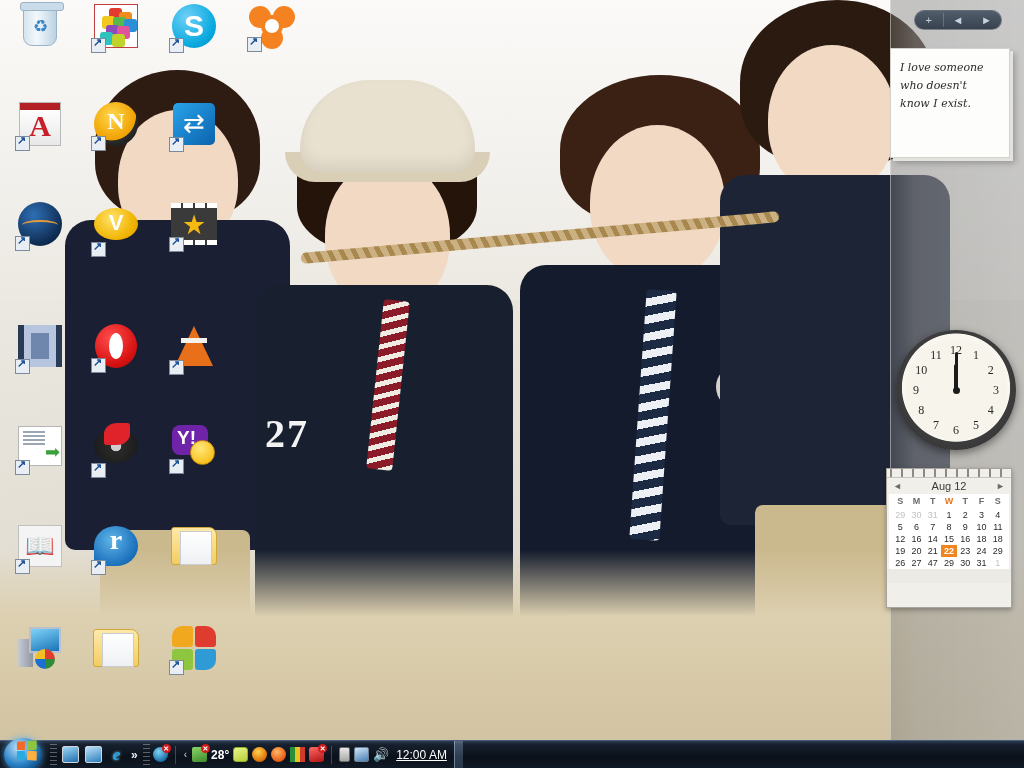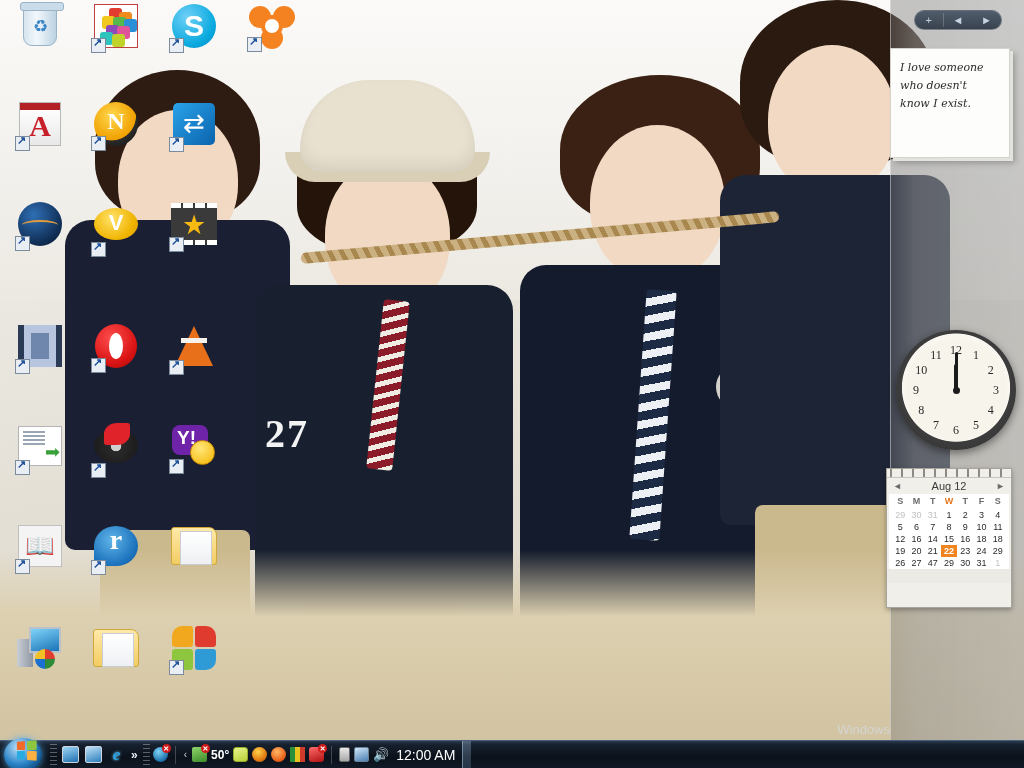--- a/index.html
+++ b/index.html
@@ -533,21 +533,21 @@
     display: flex; align-items: center; gap: 4px; padding-right: 7px;
   }
   .tray-ic { width: 15px; height: 15px; position: relative; }
   .err-badge {
     position: absolute; right: -3px; top: -3px; width: 9px; height: 9px;
     border-radius: 50%; background: #d01b1b; color: #fff;
     font-size: 7px; line-height: 9px; text-align: center; font-weight: bold;
   }
   .tray-chev { color: #cfd8e2; font-size: 10px; padding: 0 1px; }
   #tray-temp { color: #fff; font-size: 12px; font-weight: bold; }
-  #tray-clock { color: #fff; font-size: 14px; padding-left: 4px; }
+  #tray-clock { color: #fff; font-size: 12px; padding-left: 4px; text-decoration: underline; }
   .tray-sep { width: 1px; height: 18px; background: rgba(255,255,255,.22); margin: 0 3px; }
   #show-desktop {
     width: 9px; height: 28px;
     background: linear-gradient(180deg, rgba(160,190,220,.35), rgba(90,120,155,.3));
     border-left: 1px solid rgba(180,205,230,.5);
   }
 </style>
 </head>
 <body>
 
@@ -769,21 +769,20 @@
             <span class="q" style="left:0px;top:23px;background:#8ec63f;border-radius:3px 3px 3px 10px"></span>
             <span class="q" style="left:23px;top:23px;background:#2e9bd6;border-radius:3px 3px 10px 3px"></span>
           </div>
           <span class="sc-arrow"></span>
         </div>
         <div class="lbl"></div>
       </div>
     </div>
 
   <div id="watermark">
-    <div class="w1">Windows</div>
     <div class="w2">This copy of Windows is</div>
   </div>
 
   <div id="sidebar">
     <div id="sb-header">
       <div class="sb-btn">+</div>
       <div class="sb-sep"></div>
       <div class="sb-btn">◄</div>
       <div class="sb-btn">►</div>
     </div>
@@ -891,21 +890,21 @@
     <div class="tb-sep"></div>
     <div id="tray">
       <div class="tray-ic" style="border-radius:50%;background:radial-gradient(circle at 38% 32%,#7fd4f5,#1b6fa8 70%,#0d4670)">
         <span class="err-badge">✕</span>
       </div>
       <div class="tray-sep"></div>
       <span class="tray-chev">‹</span>
       <div class="tray-ic" style="background:linear-gradient(160deg,#8fd46a,#3c8a2a);border-radius:2px">
         <span class="err-badge">✕</span>
       </div>
-      <span id="tray-temp">50°</span>
+      <span id="tray-temp">28°</span>
       <div class="tray-ic" style="background:linear-gradient(160deg,#e8f48a,#b9d13a);border-radius:3px;border:1px solid #96ad28"></div>
       <div class="tray-ic" style="border-radius:50%;background:radial-gradient(circle at 40% 32%,#ffd24d,#e07a10 62%,#a34a06)"></div>
       <div class="tray-ic" style="border-radius:50%;background:radial-gradient(circle at 40% 32%,#ffb865,#e8601a 66%,#ad3b06)"></div>
       <div class="tray-ic" style="background:linear-gradient(90deg,#2a8f3a 0 33%,#e8c420 33% 66%,#d03a2a 66%)"></div>
       <div class="tray-ic" style="background:linear-gradient(160deg,#ff6a6a,#b01010);border-radius:3px">
         <span class="err-badge">✕</span>
       </div>
       <div class="tray-sep"></div>
       <div class="tray-ic" style="background:linear-gradient(180deg,#e8e8e8,#a8a8a8);border:1px solid #6b6b6b;border-radius:2px;width:11px;height:15px"></div>
       <div class="tray-ic" style="background:linear-gradient(160deg,#cfe6f7,#4a7fb5);border:1px solid #6b8196;border-radius:2px"></div>

